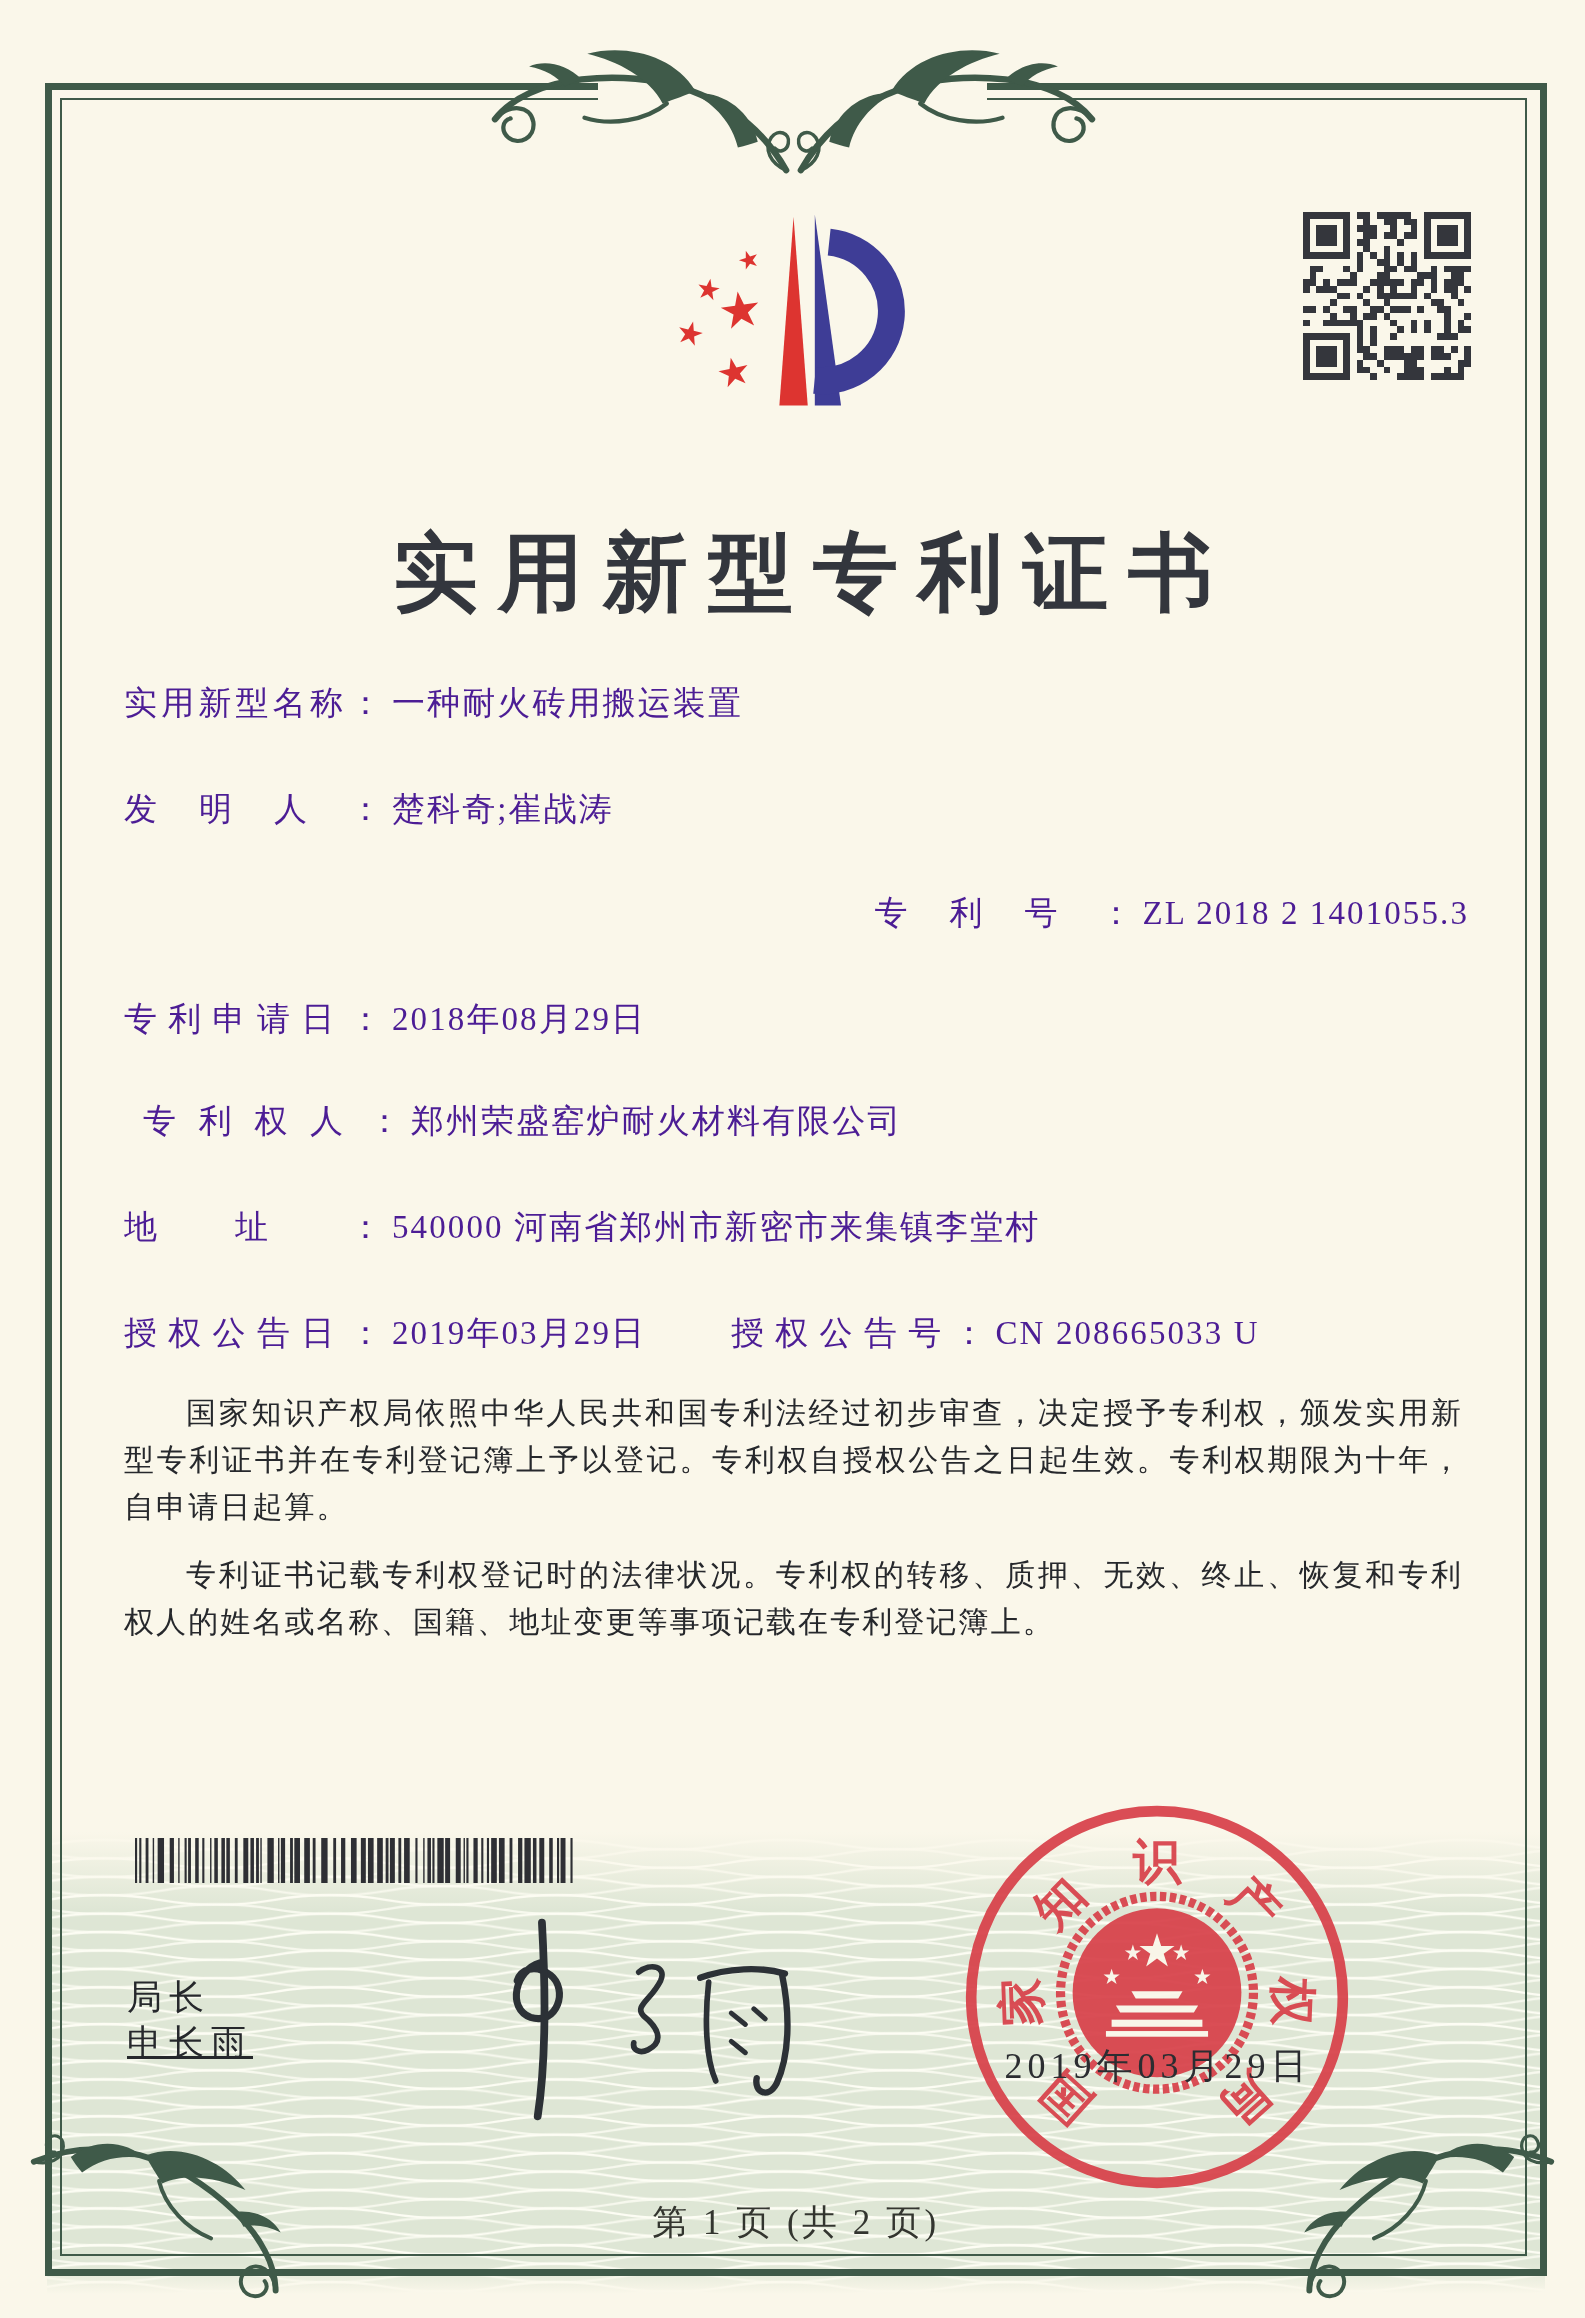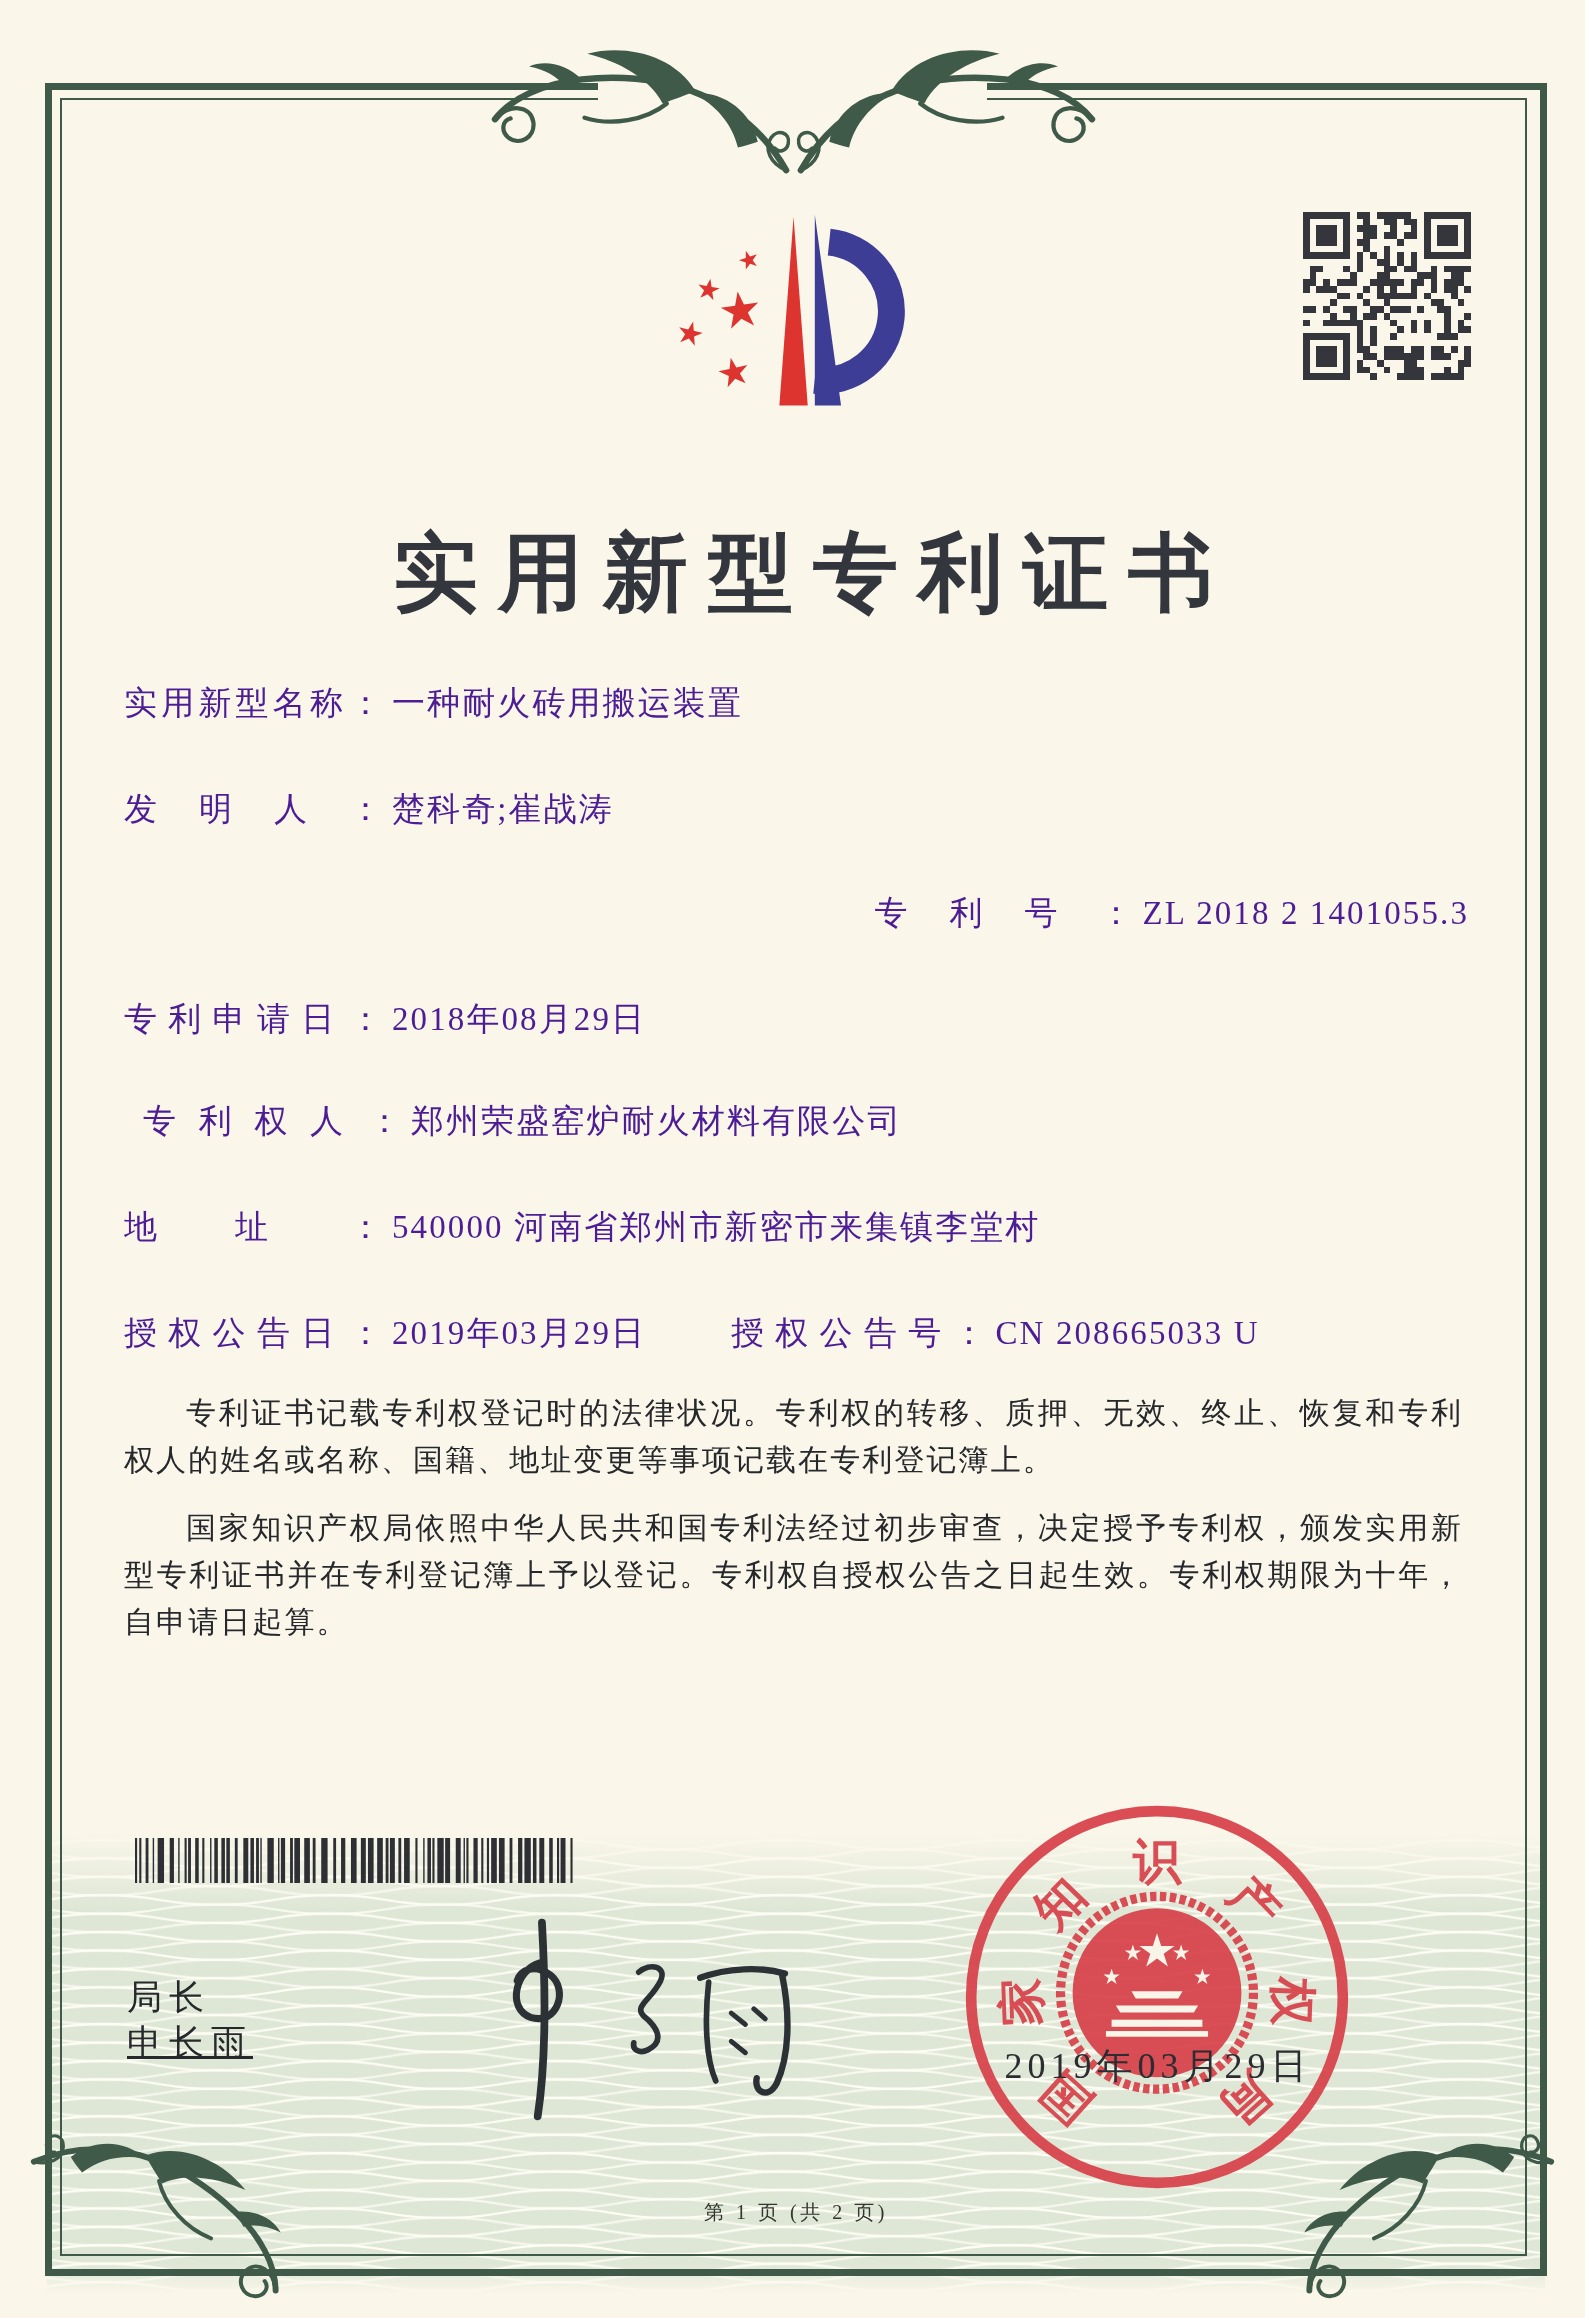--- a/index.html
+++ b/index.html
@@ -50,21 +50,21 @@
   .body-text p{margin:0 0 21px 0;text-indent:62px;}
 
   
   .barcode{left:135px;top:1838px;width:439px;height:45px;z-index:6;}
   .official-role{left:127px;top:1974px;font-size:35px;letter-spacing:7px;z-index:6;}
   .official-name{left:127px;top:2019px;font-size:35px;letter-spacing:7px;z-index:6;text-decoration:underline;}
   .signature{left:423px;top:1910px;width:382px;height:219px;z-index:6;}
   .seal{left:957px;top:1797px;width:400px;height:400px;z-index:7;opacity:.93;}
   .seal-date{left:949px;top:2042px;width:418px;text-align:center;font-size:36px;
      letter-spacing:5px;color:#2b2d31;z-index:8;}
-  .footer{left:47px;top:2199px;width:1498px;text-align:center;font-size:20px;
+  .footer{left:47px;top:2199px;width:1498px;text-align:center;font-size:35px;
      letter-spacing:3.5px;color:#33352f;z-index:6;}
 </style>
 </head>
 <body>
 
 <div class="page">
 
   <svg width="0" height="0" style="position:absolute">
     <defs>
       <polygon id="star" points="0,-1 0.225,-0.31 0.951,-0.31 0.363,0.12 0.588,0.81 0,0.38 -0.588,0.81 -0.363,0.12 -0.951,-0.31 -0.225,-0.31"></polygon>
@@ -454,22 +454,22 @@
     <span class="lbl ls-e">地址</span><span>：</span><span class="val">540000 河南省郑州市新密市来集镇李堂村</span>
   </div>
   <div class="abs row r7">
     <span class="lbl ls-c">授权公告日</span><span>：</span><span class="val">2019年03月29日</span>
     <span class="grant2">
       <span class="lbl2">授权公告号</span><span>：</span><span class="val">CN 208665033 U</span>
     </span>
   </div>
 
   <div class="abs body-text">
+    <p>国家知识产权局依照中华人民共和国专利法经过初步审查，决定授予专利权，颁发实用新型专利证书并在专利登记簿上予以登记。专利权自授权公告之日起生效。专利权期限为十年，自申请日起算。</p>
     <p>专利证书记载专利权登记时的法律状况。专利权的转移、质押、无效、终止、恢复和专利权人的姓名或名称、国籍、地址变更等事项记载在专利登记簿上。</p>
-    <p>国家知识产权局依照中华人民共和国专利法经过初步审查，决定授予专利权，颁发实用新型专利证书并在专利登记簿上予以登记。专利权自授权公告之日起生效。专利权期限为十年，自申请日起算。</p>
   </div>
 
   <svg class="abs barcode" viewBox="0 0 620 64" preserveAspectRatio="none">
       <g>
         <rect x="0" y="0" width="3" height="64" fill="#2e2f34"></rect>
         <rect x="6" y="0" width="3" height="64" fill="#2e2f34"></rect>
         <rect x="15" y="0" width="4" height="64" fill="#2e2f34"></rect>
         <rect x="25" y="0" width="2" height="64" fill="#2e2f34"></rect>
         <rect x="32" y="0" width="9" height="64" fill="#2e2f34"></rect>
         <rect x="49" y="0" width="6" height="64" fill="#2e2f34"></rect>

